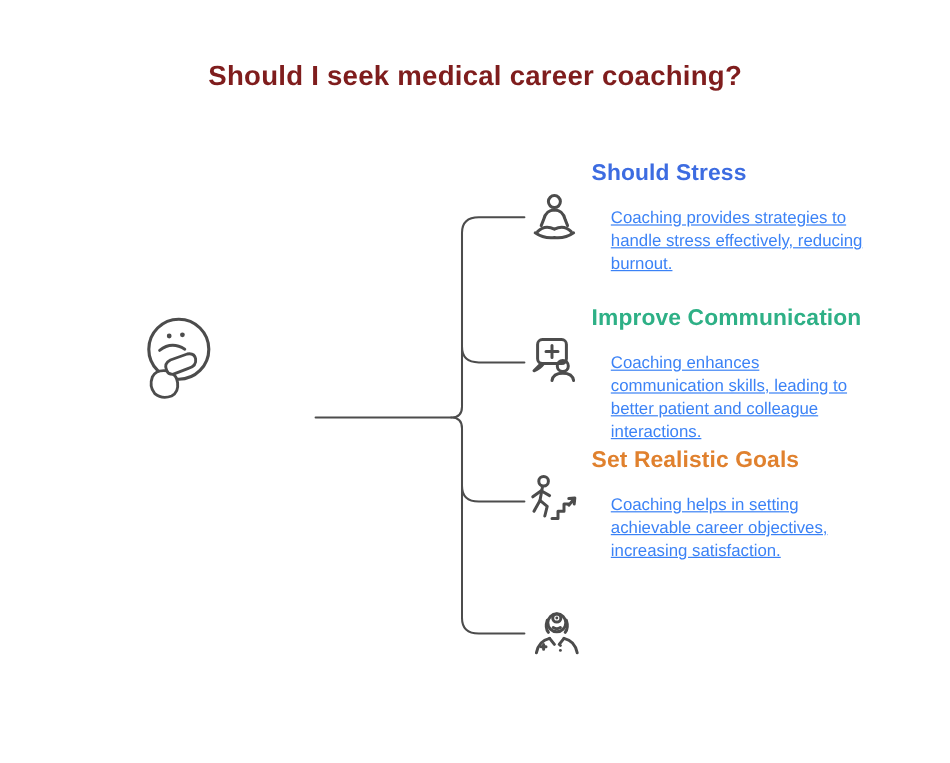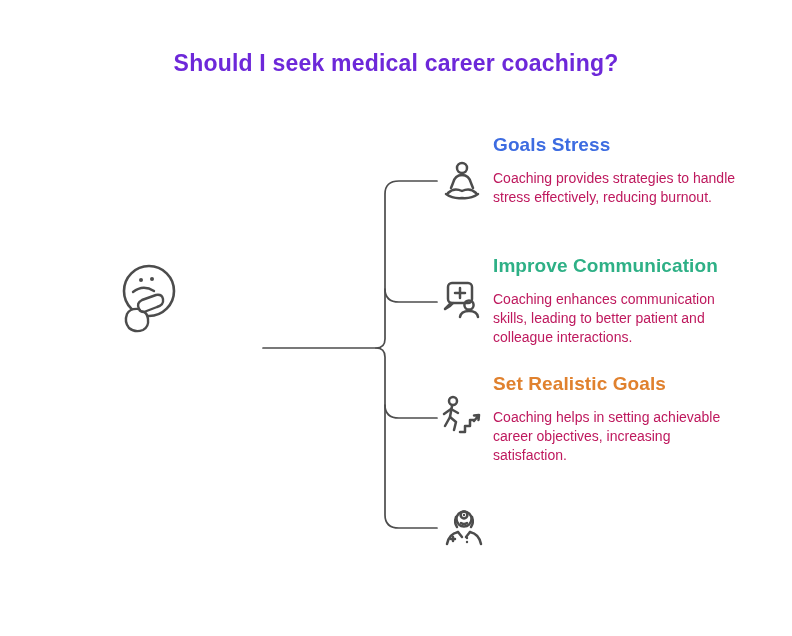--- a/index.html
+++ b/index.html
@@ -2,27 +2,27 @@
 <html><head>
 <meta charset="utf-8">
 <style>
   html,body{margin:0;padding:0;background:#fff;}
   .canvas{
     position:relative;width:792px;height:636px;background:#ffffff;
     font-family:"Liberation Sans",sans-serif;overflow:hidden;
   }
   .title{
     position:absolute;top:50px;left:0;width:100%;margin:0;
-    text-align:center;font-size:23px;font-weight:700;color:#6d28d9;
+    text-align:center;font-size:23px;font-weight:700;color:#7f1d1d;
     letter-spacing:.2px;
   }
   .overlay{position:absolute;left:0;top:0;width:792px;height:636px;pointer-events:none;}
   .branch{position:absolute;left:493px;width:250px;}
   .branch h2{margin:0 0 13px 0;font-size:19px;font-weight:700;letter-spacing:.1px;}
-  .branch p{margin:0;font-size:14px;line-height:19px;color:#be185d;}
+  .branch p{margin:16px;font-size:14px;line-height:19px;color:#3b82f6;text-decoration:underline;}
   .icon-box{position:absolute;width:48px;height:48px;}
   .icon-box svg{display:block;width:48px;height:48px;}
   .ico{fill:none;stroke:#4c4c4c;stroke-width:2.5;stroke-linecap:round;stroke-linejoin:round;}
   .ico-fill{fill:#4c4c4c;stroke:none;}
 </style>
 </head>
 <body>
 
 <div class="canvas">
 
@@ -87,21 +87,21 @@
       <path class="ico" d="M23,19 Q26,21 29,19"></path>
       <path class="ico" d="M9,40 Q11,30 20,28 M32,28 Q41,30 43,40"></path>
       <path class="ico" d="M20,28 L24,33 M32,28 L28,33"></path>
       <path class="ico" d="M15,33 V37 M13,35 H17"></path>
       <circle class="ico-fill" cx="29" cy="34" r="1.2"></circle>
       <circle class="ico-fill" cx="29" cy="38" r="1.2"></circle>
     </svg>
   </div>
 
   <section class="branch" style="top:134px;">
-    <h2 style="color: rgb(61, 108, 225);">Goals Stress</h2>
+    <h2 style="color: rgb(61, 108, 225);">Should Stress</h2>
     <p>Coaching provides strategies to handle stress effectively, reducing burnout.</p>
   </section>
 
   <section class="branch" style="top:255px;">
     <h2 style="color: rgb(46, 176, 134);">Improve Communication</h2>
     <p>Coaching enhances communication skills, leading to better patient and colleague interactions.</p>
   </section>
 
   <section class="branch" style="top:373px;">
     <h2 style="color: rgb(224, 129, 46);">Set Realistic Goals</h2>

